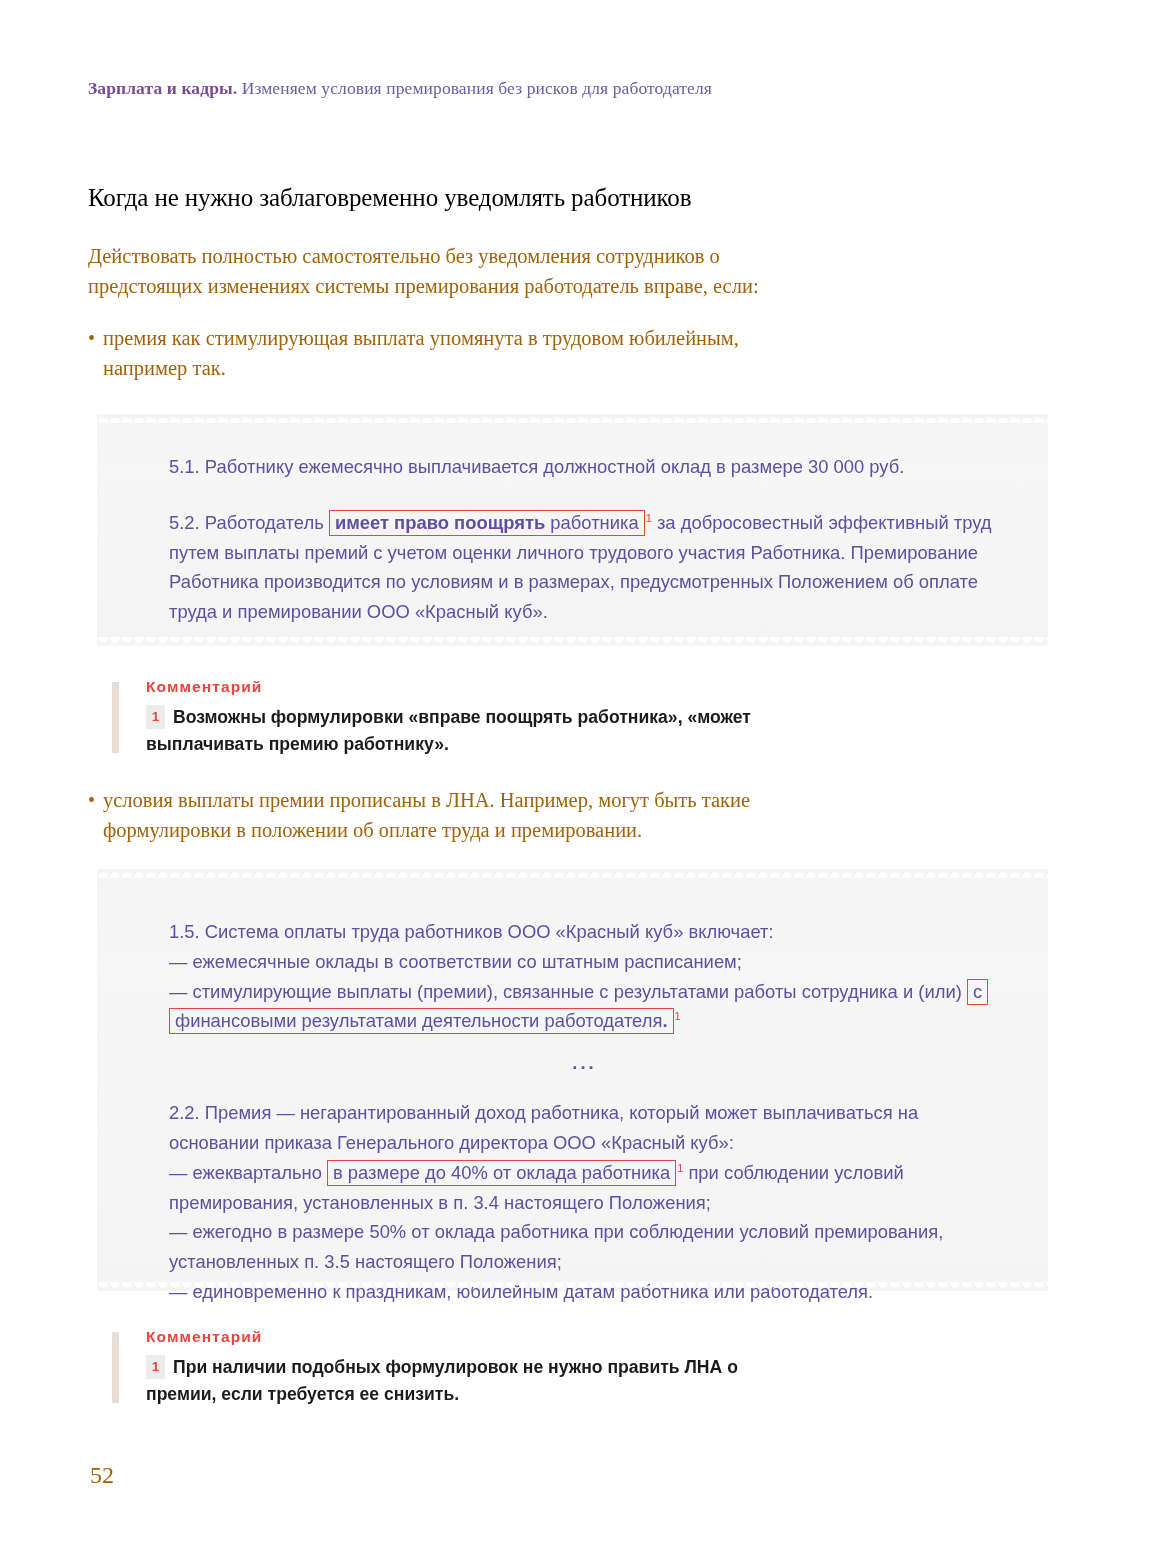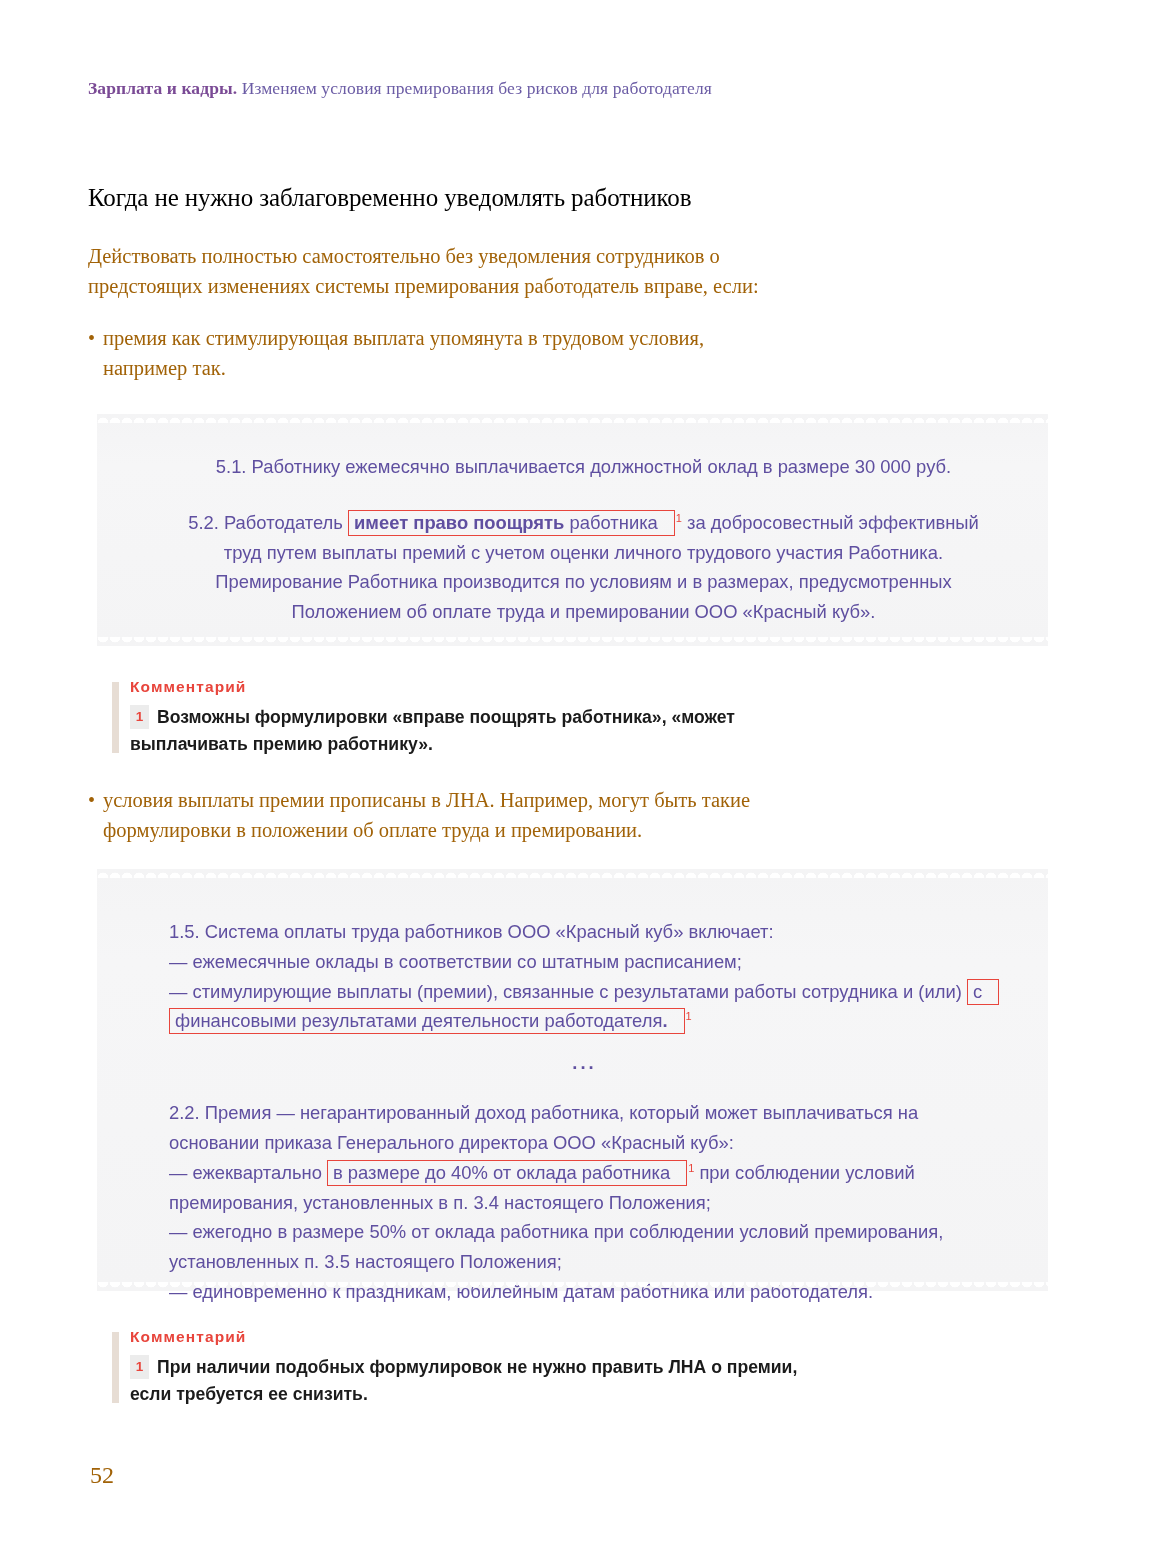--- a/index.html
+++ b/index.html
@@ -78,21 +78,21 @@
     position: absolute;
     left: 0; right: 0;
     height: 9px;
     background-image: radial-gradient(circle at 6px 9px, #ffffff 5.2px, rgba(255,255,255,0) 5.6px);
     background-size: 12px 10px;
     background-repeat: repeat-x;
   }
   .excerpt::before { top: 0; }
   .excerpt::after  { bottom: 0; transform: scaleY(-1); }
 
-  #excerpt-1 { top: 414px; height: 232px; text-align: center; }
+  #excerpt-1 { top: 414px; height: 232px; }
   #excerpt-2 { top: 869px; height: 422px; }
 
   .excerpt-inner {
     padding: 38px 50px 30px 72px;
     font-size: 18.4px;
     line-height: 1.62;
     color: #5f4fa0;
   }
   #excerpt-2 .excerpt-inner { padding: 48px 48px 30px 72px; }
 
@@ -104,41 +104,41 @@
     text-align: center;
     letter-spacing: 3px;
     font-weight: bold;
     margin: 12px 0 20px 0;
     color: #5f4fa0;
   }
 
   
   .marked {
     border: 1.4px solid #e8453c;
-    padding: 1px 16px 2px 5px;
+    padding: 1px 5px 2px 5px;
     display: inline;
     box-decoration-break: clone;
     -webkit-box-decoration-break: clone;
   }
   .marked b { font-weight: bold; }
   sup.ref {
     font-size: 11px;
     color: #e8453c;
     vertical-align: super;
     line-height: 0;
     margin-left: 1px;
   }
 
   
   .commentary {
     position: absolute;
     left: 112px;
     width: 700px;
     font-family: "Liberation Sans", "DejaVu Sans", sans-serif;
-    padding-left: 18px;
+    padding-left: 34px;
   }
   .commentary .cm-bar {
     position: absolute;
     left: 0; top: 4px; bottom: 6px;
     width: 7px;
     background: #e7ddd4;
   }
   .cm-title {
     color: #e8453c;
     font-weight: bold;
@@ -184,21 +184,21 @@
     <span>Изменяем условия премирования без рисков для работодателя</span>
   </div>
 
   <h1 class="sect-title">Когда не нужно заблаговременно уведомлять работников</h1>
 
   <div class="body-block" id="intro-para">Действовать полностью самостоятельно без уведомления сотрудников о предстоящих изменениях системы премирования работодатель вправе, если:</div>
 
   <div class="body-block" id="intro-bullet">
     <div class="bullet-row">
       <span class="bullet-dot">•</span>
-      <span class="bullet-text">премия как стимулирующая выплата упомянута в трудовом условия, например так.</span>
+      <span class="bullet-text">премия как стимулирующая выплата упомянута в трудовом юбилейным, например так.</span>
     </div>
   </div>
 
   <div class="excerpt" id="excerpt-1">
     <div class="excerpt-inner">
       <p class="clause">5.1. Работнику ежемесячно выплачивается должностной оклад в размере 30 000 руб.</p>
       <p class="clause tight">
         <span>5.2. Работодатель </span><span class="marked"><b>имеет право поощрять</b><span> работника</span></span><sup class="ref">1</sup><span> за добросовестный эффективный труд путем выплаты премий с учетом оценки личного трудового участия Работника. Премирование Работника производится по условиям и в размерах, предусмотренных Положением об оплате труда и премировании ООО «Красный куб».</span>
       </p>
     </div>

